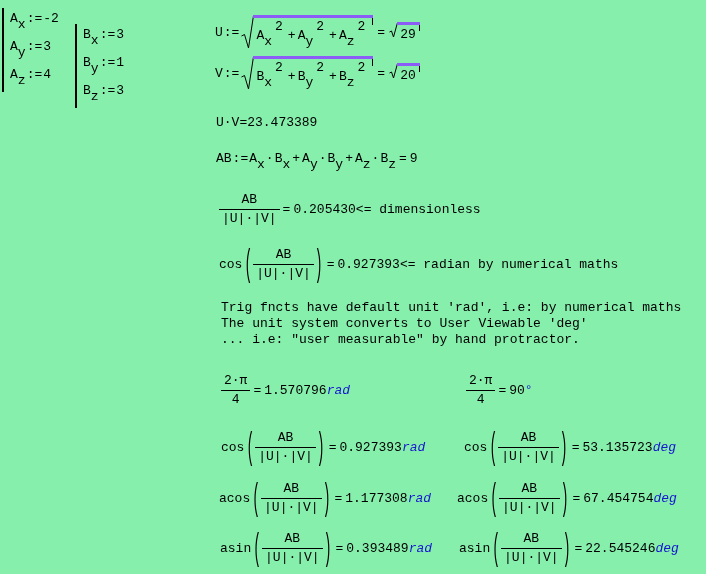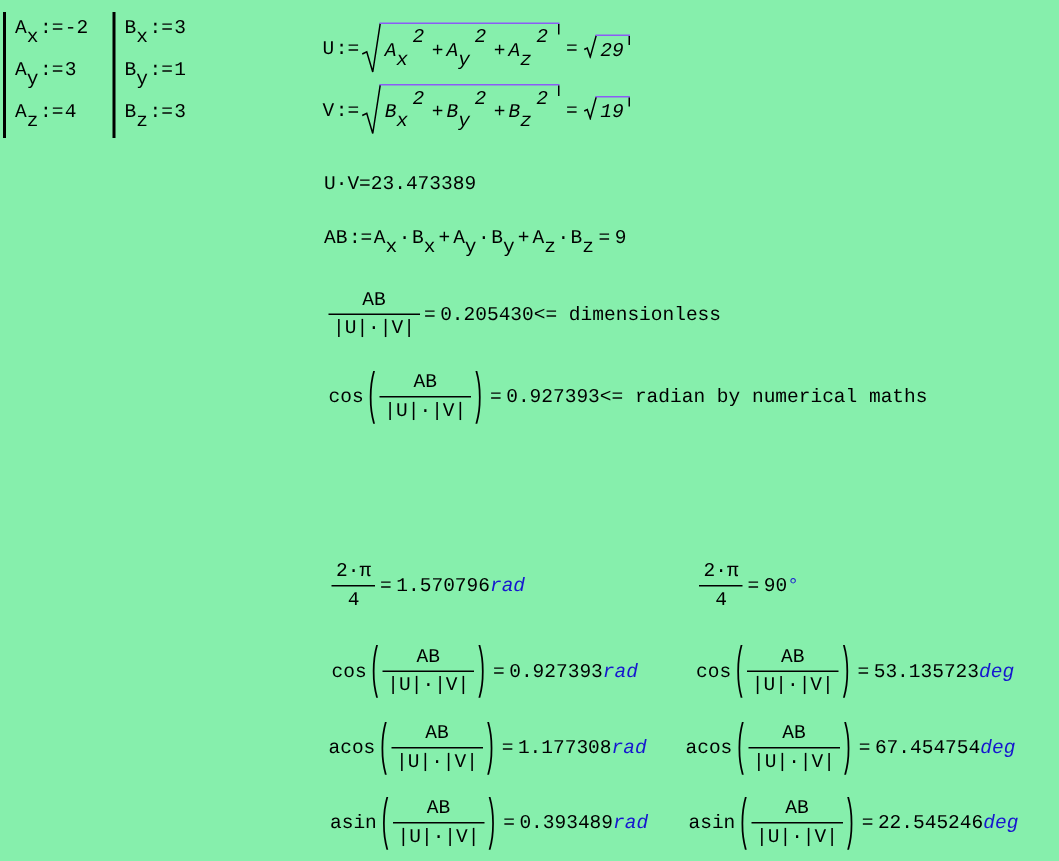--- a/index.html
+++ b/index.html
@@ -21,21 +21,21 @@
   .mp { position:relative; top:-9px; margin:0 3px; }
   .assign { margin:0 1px; }
   .plus { margin:0 2px; }
   .eq { margin:0 3px; }
   .dot { margin:0 1px; }
 
   
   .sqrt { display:inline-flex; align-items:flex-start; margin:0 1px; }
   .sqrt-body {
     position:relative; display:inline-block;
-    border-top:1px solid #8b5cf6; padding:10px 5px 6px 3px; margin-left:-1px;font-style:italic;
+    border-top:3px solid #8b5cf6; padding:10px 5px 6px 3px; margin-left:-1px;
   }
   .sqrt-body::after {
     content:""; position:absolute; top:0; right:0; height:7px;
     border-right:1px solid #000;
   }
   .sqrt-body.sm { padding:2px 4px 0 3px; }
   .sqrt-body.sm::after { height:6px; }
   .radsvg { display:block; }
 
   
@@ -61,21 +61,21 @@
 
   <div class="region vargroup" style="left:2px;top:8px">
     <div class="vbar"></div>
     <div class="vitems">
       <div class="vitem"><span>A</span><span class="ms">x</span><span class="assign">:=</span><span>-2</span></div>
       <div class="vitem"><span>A</span><span class="ms">y</span><span class="assign">:=</span><span>3</span></div>
       <div class="vitem"><span>A</span><span class="ms">z</span><span class="assign">:=</span><span>4</span></div>
     </div>
   </div>
 
-  <div class="region vargroup" style="left:75px;top:8px">
+  <div class="region vargroup" style="left:75px;top:24px">
     <div class="vbar"></div>
     <div class="vitems">
       <div class="vitem"><span>B</span><span class="ms">x</span><span class="assign">:=</span><span>3</span></div>
       <div class="vitem"><span>B</span><span class="ms">y</span><span class="assign">:=</span><span>1</span></div>
       <div class="vitem"><span>B</span><span class="ms">z</span><span class="assign">:=</span><span>3</span></div>
     </div>
   </div>
 
   <div class="region" style="left:215px;top:15px">
     <span>U</span>
@@ -102,21 +102,21 @@
         <svg class="radsvg" width="13" height="34" viewBox="0 0 13 34">
           <path d="M0.5 21 L3.5 19.5 L7.5 33 L12.5 0.6" fill="none" stroke="#000" stroke-width="1"></path>
         </svg>
         <span class="sqrt-body"><span>B</span><span class="ms">x</span><span class="mp">2</span><span class="plus">+</span><span>B</span><span class="ms">y</span><span class="mp">2</span><span class="plus">+</span><span>B</span><span class="ms">z</span><span class="mp">2</span></span>
       </span>
       <span class="eq">=</span>
       <span class="sqrt">
         <svg class="radsvg" width="9" height="16" viewBox="0 0 9 16">
           <path d="M0.5 10 L2.5 9 L4.5 15 L8.5 0.6" fill="none" stroke="#000" stroke-width="1"></path>
         </svg>
-        <span class="sqrt-body sm">19</span>
+        <span class="sqrt-body sm">20</span>
       </span>
   </div>
 
   <div class="region" style="left:216px;top:115px">
     <span>U·V=23.473389</span>
   </div>
 
   <div class="region" style="left:216px;top:151px">
     <span>AB</span>
       <span class="assign">:=</span>
@@ -147,20 +147,25 @@
         <span class="num">AB</span>
         <span class="fbar"></span>
         <span class="den">|U|·|V|</span>
       </span>
       <span class="paren">)</span>
       <span class="eq">=</span>
       <span class="val">0.927393</span>
       <span class="note">&lt;= radian by numerical maths</span>
   </div>
 
+  <div class="region para" style="left:221px;top:300px">
+    <span class="pline">Trig fncts have default unit 'rad', i.e: by numerical maths</span>
+    <span class="pline">The unit system converts to User Viewable 'deg'</span>
+    <span class="pline">... i.e: "user measurable" by hand protractor.</span>
+  </div>
 
   <div class="region" style="left:221px;top:373px">
     <span class="frac">
         <span class="num">2·π</span>
         <span class="fbar"></span>
         <span class="den">4</span>
       </span>
       <span class="eq">=</span>
       <span class="val">1.570796</span>
       <span class="unit">rad</span>

